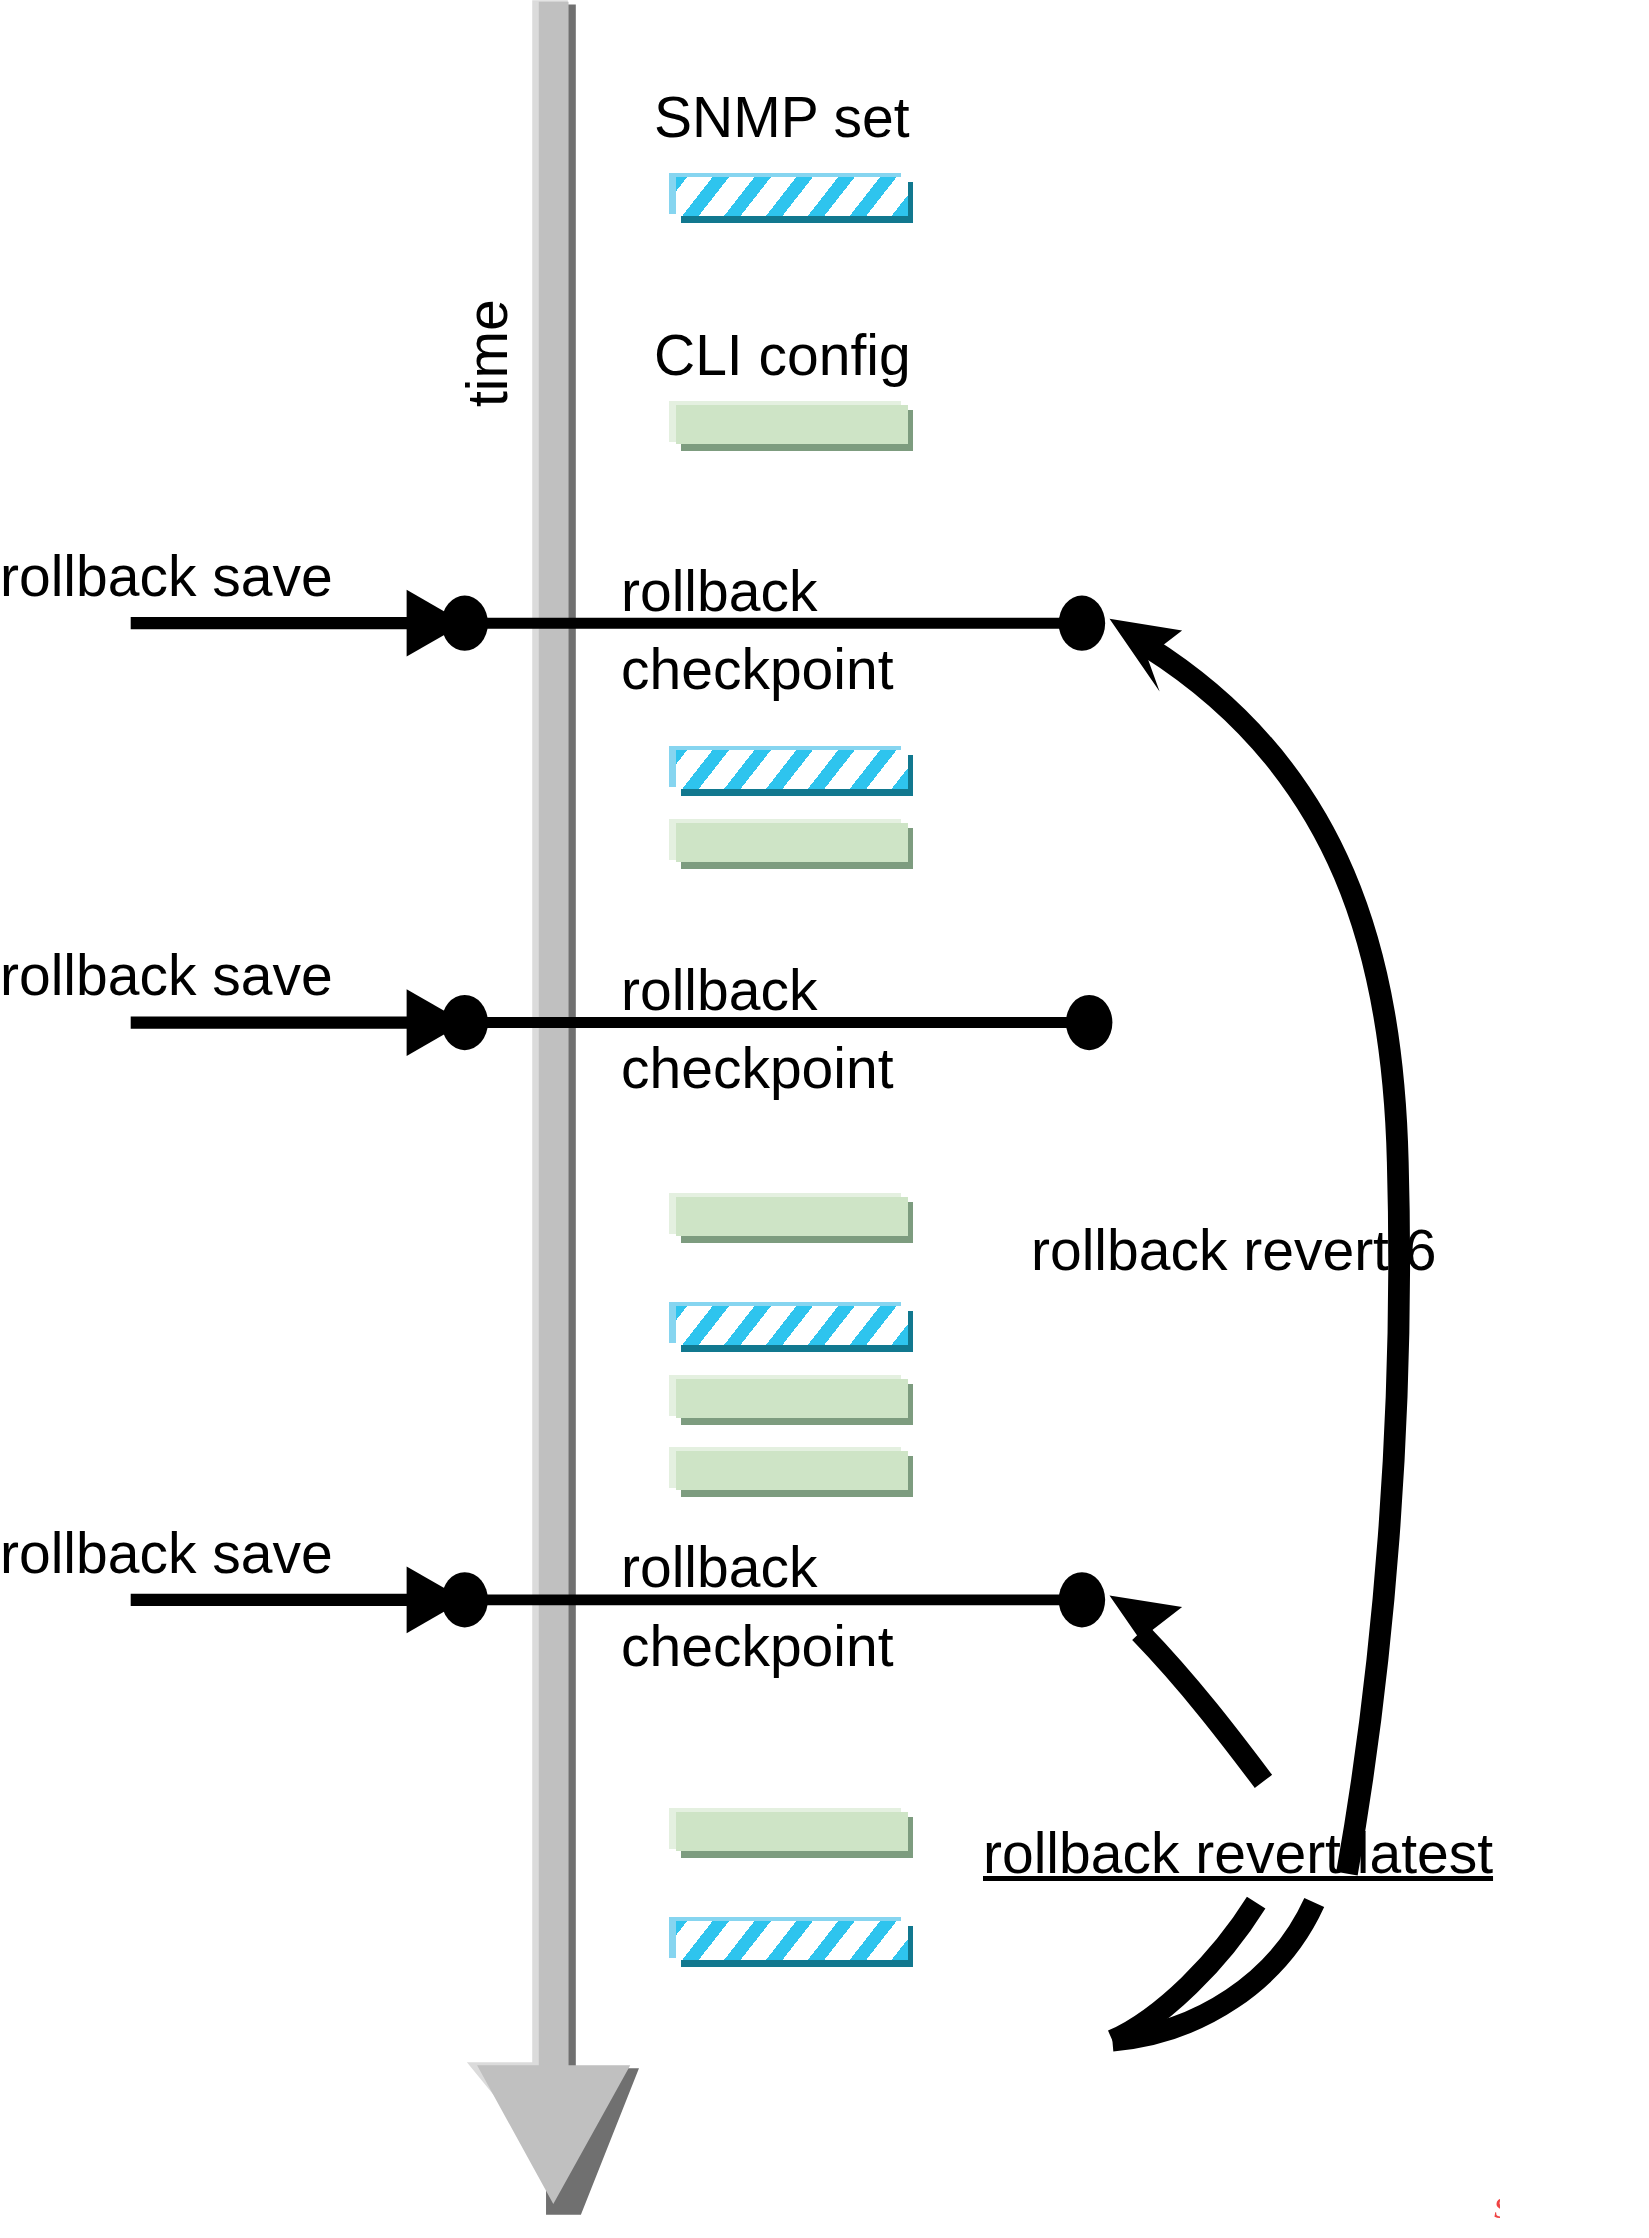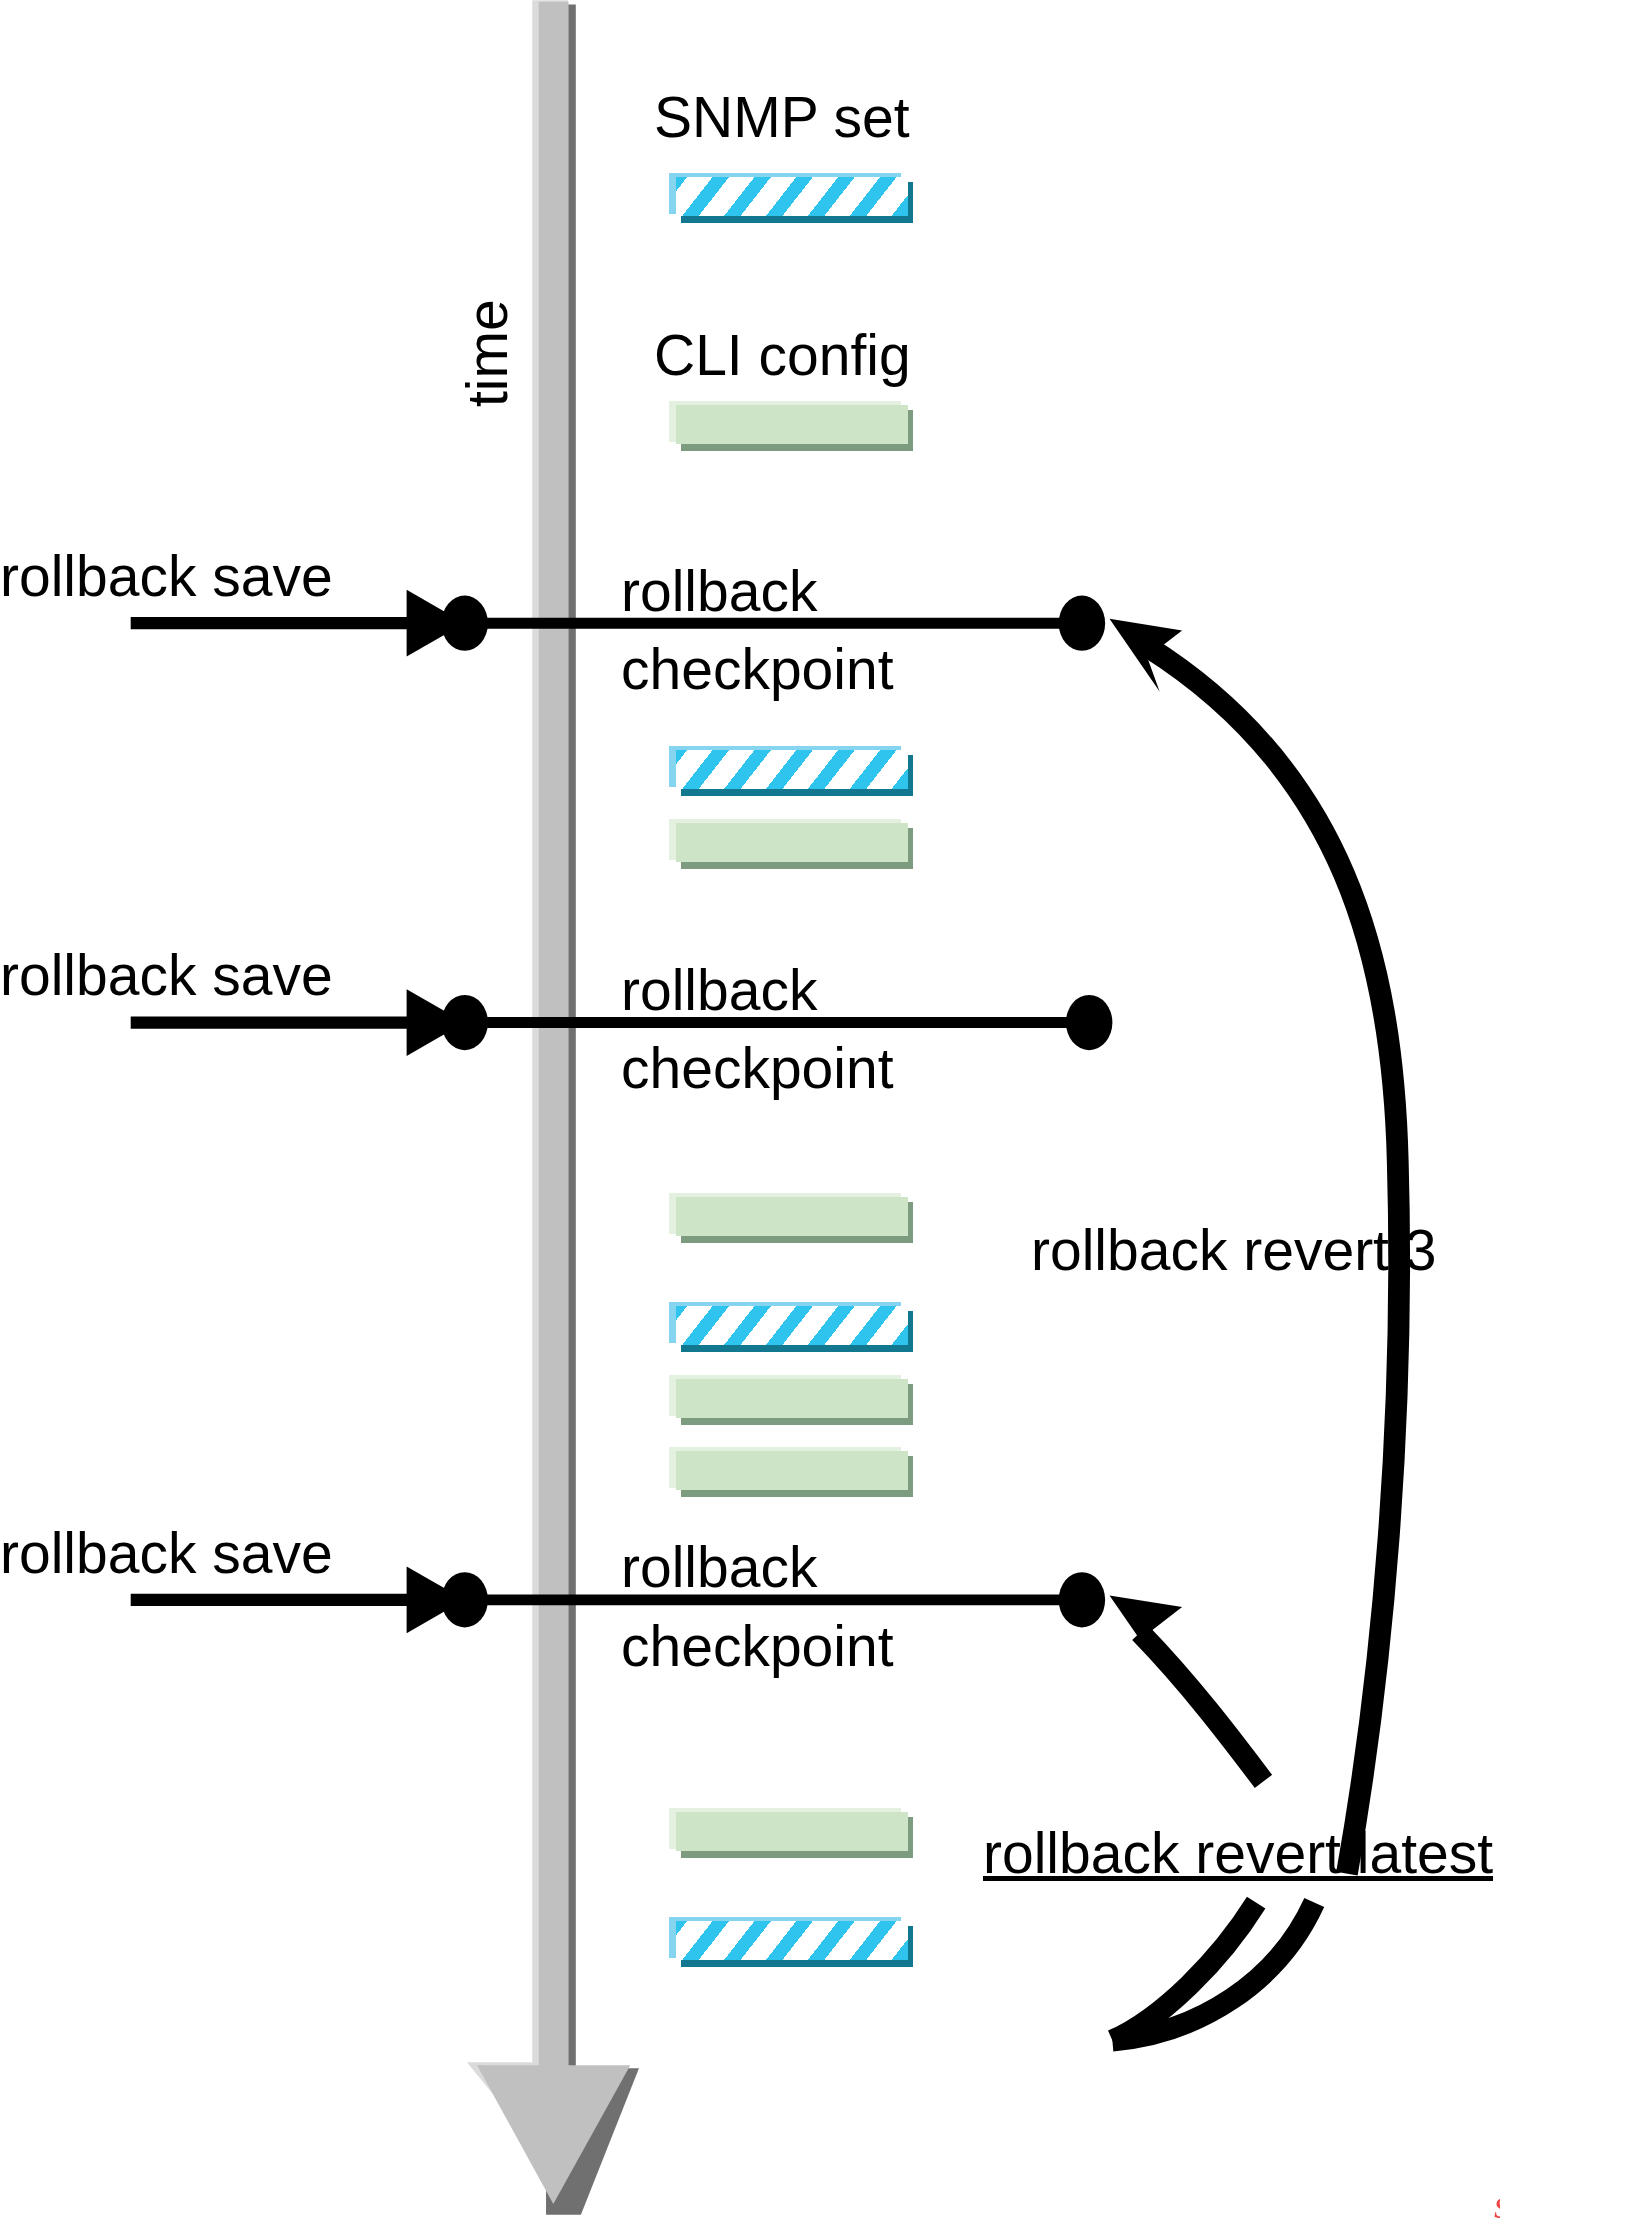--- a/index.html
+++ b/index.html
@@ -195,21 +195,21 @@
     <div class="hilite"></div>
     <div class="shadow"></div>
     <div class="face"></div>
   </div>
   <div class="bar bar-green" style="left:669px; top:1447px;">
     <div class="hilite"></div>
     <div class="shadow"></div>
     <div class="face"></div>
   </div>
 
-  <div class="lbl lbl-big" style="left:1031px; top:1220px;">rollback revert 3</div>
+  <div class="lbl lbl-big" style="left:1031px; top:1220px;">rollback revert 6</div>
 
   <div class="lbl lbl-big" style="left:0px; top:1523px;">rollback save</div>
   <div class="lbl lbl-big" style="left:621px; top:1537px;">rollback</div>
   <div class="lbl lbl-big" style="left:621px; top:1616px;">checkpoint</div>
 
   <div class="bar bar-green" style="left:669px; top:1808px;">
     <div class="hilite"></div>
     <div class="shadow"></div>
     <div class="face"></div>
   </div>

